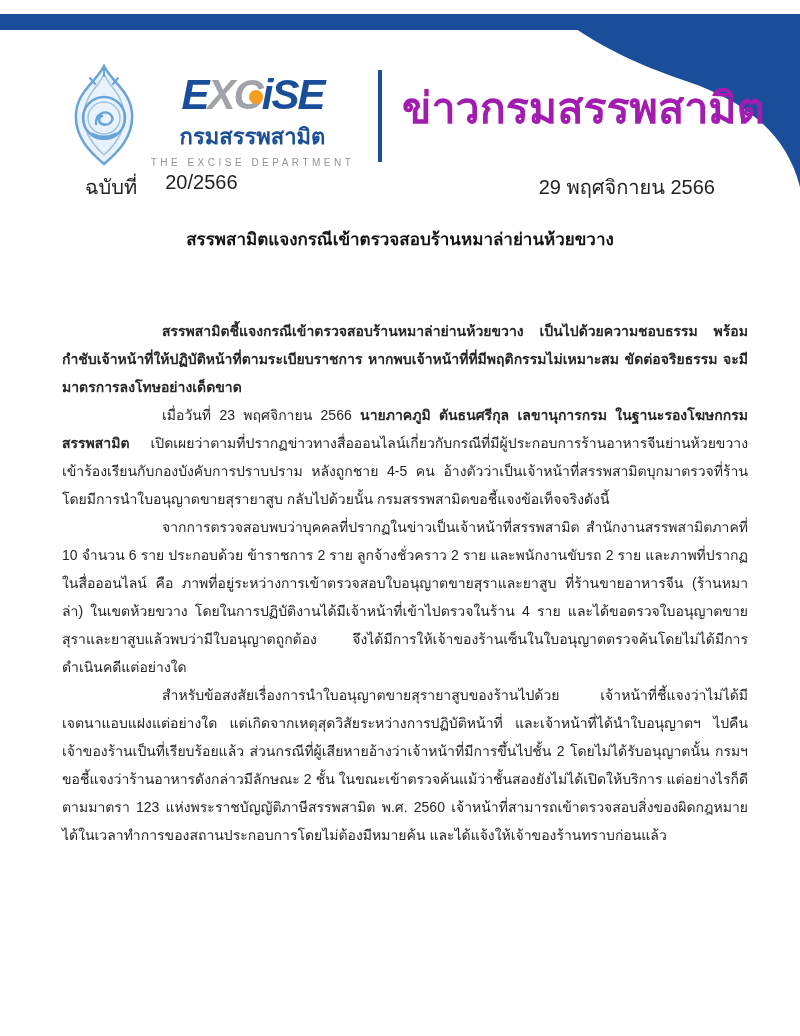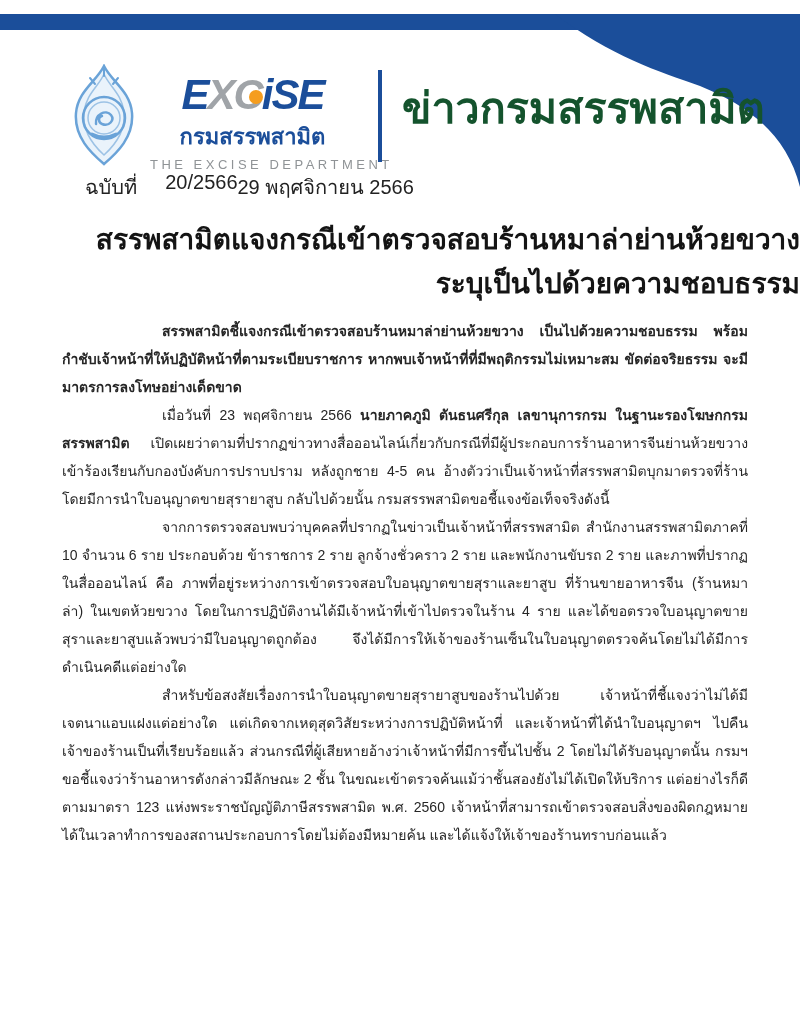--- a/index.html
+++ b/index.html
@@ -35,46 +35,46 @@
     color:#1b4e9a; white-space:nowrap;
   }
   .logo-word .lx-gray { color:#a0a4a8; }
   .logo-c { position:relative; color:#a0a4a8; }
   .logo-c .orange-dot {
     position:absolute; left:54%; top:40%;
     width:14px; height:14px; border-radius:50%;
     background:#f59d1e;
   }
   .logo-thai { font-size:22px; font-weight:bold; color:#1b4e9a; margin-top:1px; }
-  .logo-eng { font-size:13px; color:#8f9396; letter-spacing:3.5px; margin-top:3px; white-space:nowrap; }
+  .logo-eng { font-size:10px; color:#8f9396; letter-spacing:3.5px; margin-top:3px; white-space:nowrap; }
 
   .vert-divider {
     position:absolute; left:378px; top:56px;
     width:4px; height:92px; background:#1b4e9a;
   }
   .news-banner {
     position:absolute; left:402px; top:60px;
-    font-size:43px; font-weight:bold; color:#14532d;
+    font-size:43px; font-weight:bold; color:#a21caf;
     letter-spacing:0px; white-space:nowrap;
   }
 
   
   .meta-row {
     position:absolute; top:157px; left:85px; right:85px;
-    display:flex; justify-content:flex-start;
+    display:flex; justify-content:space-between;
     font-size:20px; color:#222222;
   }
   .issue-group { display:flex; }
   .issue-number { margin-left:28px; }
 
   
   .doc-title {
     position:absolute; top:204px; left:0; right:0;
-    text-align:right;
-    font-size:28px; font-weight:bold; color:#141414;
+    text-align:center;
+    font-size:17px; font-weight:bold; color:#141414;
     line-height:44px;
   }
 
   
   .content {
     position:absolute; top:303px; left:62px; right:52px;
   }
   .content p {
     font-size:14px; line-height:28px;
     text-align:justify;
@@ -123,21 +123,20 @@
   <div class="meta-row">
     <div class="issue-group">
       <span>ฉบับที่</span>
       <span class="issue-number">20/2566</span>
     </div>
     <div>29 พฤศจิกายน 2566</div>
   </div>
 
   <div class="doc-title">
     <div>สรรพสามิตแจงกรณีเข้าตรวจสอบร้านหมาล่าย่านห้วยขวาง</div>
-    <div>ระบุเป็นไปด้วยความชอบธรรม</div>
   </div>
 
   <div class="content">
     <p class="lead">สรรพสามิตชี้แจงกรณีเข้าตรวจสอบร้านหมาล่าย่านห้วยขวาง เป็นไปด้วยความชอบธรรม พร้อมกำชับเจ้าหน้าที่ให้ปฏิบัติหน้าที่ตามระเบียบราชการ หากพบเจ้าหน้าที่ที่มีพฤติกรรมไม่เหมาะสม ขัดต่อจริยธรรม จะมีมาตรการลงโทษอย่างเด็ดขาด</p>
     <p><span>เมื่อวันที่ 23 พฤศจิกายน 2566 </span><span class="bold-inline">นายภาคภูมิ ตันธนศรีกุล เลขานุการกรม ในฐานะรองโฆษกกรมสรรพสามิต</span><span> เปิดเผยว่าตามที่ปรากฏข่าวทางสื่อออนไลน์เกี่ยวกับกรณีที่มีผู้ประกอบการร้านอาหารจีนย่านห้วยขวาง เข้าร้องเรียนกับกองบังคับการปราบปราม หลังถูกชาย 4-5 คน อ้างตัวว่าเป็นเจ้าหน้าที่สรรพสามิตบุกมาตรวจที่ร้าน โดยมีการนำใบอนุญาตขายสุรายาสูบ กลับไปด้วยนั้น กรมสรรพสามิตขอชี้แจงข้อเท็จจริงดังนี้</span></p>
     <p>จากการตรวจสอบพบว่าบุคคลที่ปรากฏในข่าวเป็นเจ้าหน้าที่สรรพสามิต สำนักงานสรรพสามิตภาคที่ 10 จำนวน 6 ราย ประกอบด้วย ข้าราชการ 2 ราย ลูกจ้างชั่วคราว 2 ราย และพนักงานขับรถ 2 ราย และภาพที่ปรากฏในสื่อออนไลน์ คือ ภาพที่อยู่ระหว่างการเข้าตรวจสอบใบอนุญาตขายสุราและยาสูบ ที่ร้านขายอาหารจีน (ร้านหมาล่า) ในเขตห้วยขวาง โดยในการปฏิบัติงานได้มีเจ้าหน้าที่เข้าไปตรวจในร้าน 4 ราย และได้ขอตรวจใบอนุญาตขายสุราและยาสูบแล้วพบว่ามีใบอนุญาตถูกต้อง จึงได้มีการให้เจ้าของร้านเซ็นในใบอนุญาตตรวจค้นโดยไม่ได้มีการดำเนินคดีแต่อย่างใด</p>
     <p>สำหรับข้อสงสัยเรื่องการนำใบอนุญาตขายสุรายาสูบของร้านไปด้วย เจ้าหน้าที่ชี้แจงว่าไม่ได้มีเจตนาแอบแฝงแต่อย่างใด แต่เกิดจากเหตุสุดวิสัยระหว่างการปฏิบัติหน้าที่ และเจ้าหน้าที่ได้นำใบอนุญาตฯ ไปคืนเจ้าของร้านเป็นที่เรียบร้อยแล้ว ส่วนกรณีที่ผู้เสียหายอ้างว่าเจ้าหน้าที่มีการขึ้นไปชั้น 2 โดยไม่ได้รับอนุญาตนั้น กรมฯ ขอชี้แจงว่าร้านอาหารดังกล่าวมีลักษณะ 2 ชั้น ในขณะเข้าตรวจค้นแม้ว่าชั้นสองยังไม่ได้เปิดให้บริการ แต่อย่างไรก็ดีตามมาตรา 123 แห่งพระราชบัญญัติภาษีสรรพสามิต พ.ศ. 2560 เจ้าหน้าที่สามารถเข้าตรวจสอบสิ่งของผิดกฎหมายได้ในเวลาทำการของสถานประกอบการโดยไม่ต้องมีหมายค้น และได้แจ้งให้เจ้าของร้านทราบก่อนแล้ว</p>
 
   </div>
 

